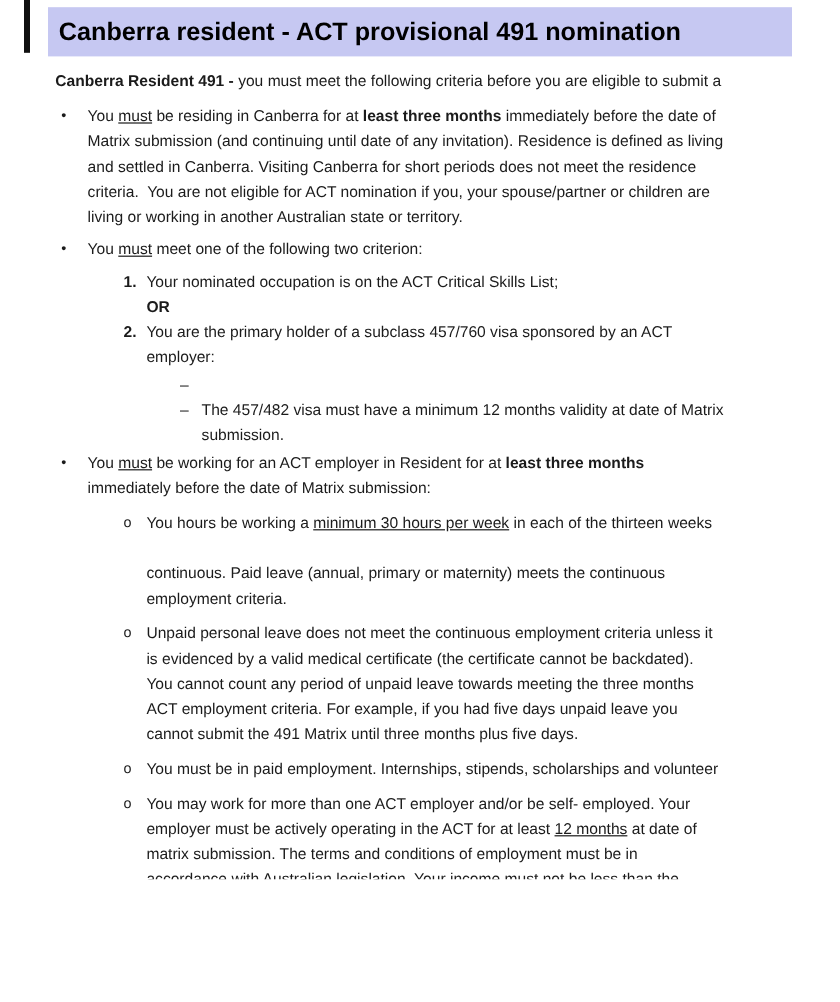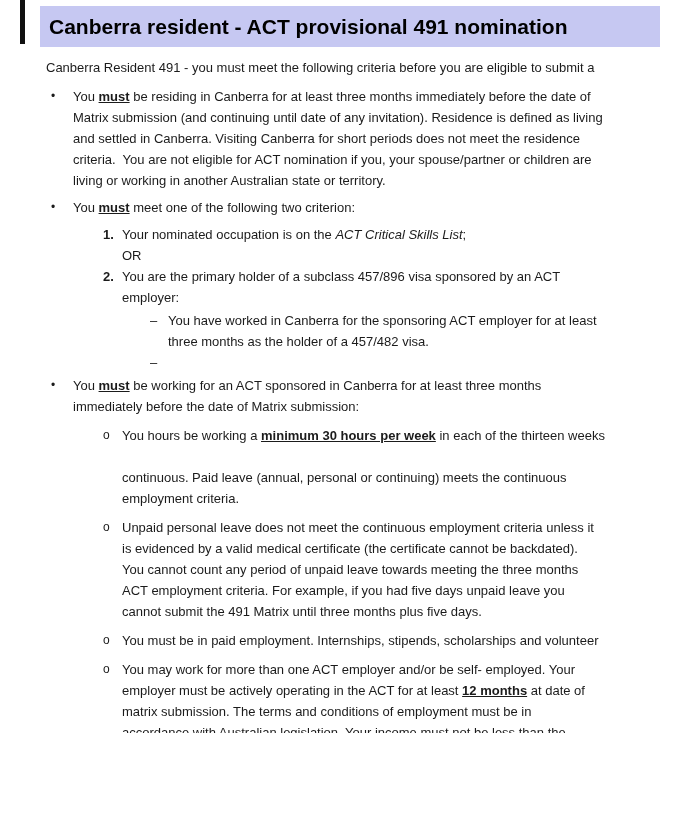--- a/index.html
+++ b/index.html
@@ -45,23 +45,23 @@
   .lvl2 .tx{max-width:532px;}
   .lvl3{padding-left:140px;}
   .lvl3 .mk{width:18px;}
   .lvl3 .tx{max-width:476px;}
   .mt8{margin-top:8px;}
   .mt6{margin-top:6px;}
   .mt2{margin-top:2px;}
   .mt0{margin-top:0;}
   .mk-bold{font-weight:bold;}
   .mk-circle{font-size:12px;}
-  .seg-bold{font-weight:normal;}
-  .seg-underline{text-decoration:underline;font-weight:bold;}
-  .seg-italic{font-style:italic;}
+  .seg-bold{font-weight:bold;}
+  .seg-underline{text-decoration:underline;}
+  .seg-italic{}
 </style>
 </head>
 <body>
 
 <div class="page">
 
   <div class="edge-mark"></div>
 
   <h1 class="title" style="background: rgb(198, 200, 242);">Canberra resident - ACT provisional 491 nomination</h1>
 
@@ -77,40 +77,40 @@
     <div class="tx"><span>You </span><span class="seg-underline">must</span><span> meet one of the following two criterion:</span></div>
   </div>
 
   <div class="row lvl2 mt6">
     <span class="mk mk-bold">1.</span>
     <div class="tx"><span>Your nominated occupation is on the </span><span class="seg-italic">ACT Critical Skills List</span><span>;</span><br><span class="seg-bold">OR</span></div>
   </div>
 
   <div class="row lvl2 mt0">
     <span class="mk mk-bold">2.</span>
-    <div class="tx"><span>You are the primary holder of a subclass 457/896 visa sponsored by an ACT</span><br><span>employer:</span></div>
+    <div class="tx"><span>You are the primary holder of a subclass 457/760 visa sponsored by an ACT</span><br><span>employer:</span></div>
   </div>
 
   <div class="row lvl3 mt2">
     <span class="mk">–</span>
-    <div class="tx"><span>You have worked in Canberra for the sponsoring ACT employer for at least</span><br><span>three months as the holder of a 457/482 visa.</span></div>
   </div>
 
   <div class="row lvl3 mt0">
     <span class="mk">–</span>
+    <div class="tx"><span>The 457/482 visa must have a minimum 12 months validity at date of Matrix</span><br><span>submission.</span></div>
   </div>
 
   <div class="row lvl1 mt2">
     <span class="mk">•</span>
-    <div class="tx"><span>You </span><span class="seg-underline">must</span><span> be working for an ACT sponsored in Canberra for at </span><span class="seg-bold">least three months</span><br><span>immediately before the date of Matrix submission:</span></div>
+    <div class="tx"><span>You </span><span class="seg-underline">must</span><span> be working for an ACT employer in Resident for at </span><span class="seg-bold">least three months</span><br><span>immediately before the date of Matrix submission:</span></div>
   </div>
 
   <div class="row lvl2 mt8">
     <span class="mk mk-circle">o</span>
-    <div class="tx"><span>You hours be working a </span><span class="seg-underline">minimum 30 hours per week</span><span> in each of the thirteen weeks</span><br><br><span>continuous. Paid leave (annual, personal or continuing) meets the continuous</span><br><span>employment criteria.</span></div>
+    <div class="tx"><span>You hours be working a </span><span class="seg-underline">minimum 30 hours per week</span><span> in each of the thirteen weeks</span><br><br><span>continuous. Paid leave (annual, primary or maternity) meets the continuous</span><br><span>employment criteria.</span></div>
   </div>
 
   <div class="row lvl2 mt8">
     <span class="mk mk-circle">o</span>
     <div class="tx"><span>Unpaid personal leave does not meet the continuous employment criteria unless it</span><br><span>is evidenced by a valid medical certificate (the certificate cannot be backdated).</span><br><span>You cannot count any period of unpaid leave towards meeting the three months</span><br><span>ACT employment criteria. For example, if you had five days unpaid leave you</span><br><span>cannot submit the 491 Matrix until three months plus five days.</span></div>
   </div>
 
   <div class="row lvl2 mt8">
     <span class="mk mk-circle">o</span>
     <div class="tx"><span>You must be in paid employment. Internships, stipends, scholarships and volunteer</span><br></div>

